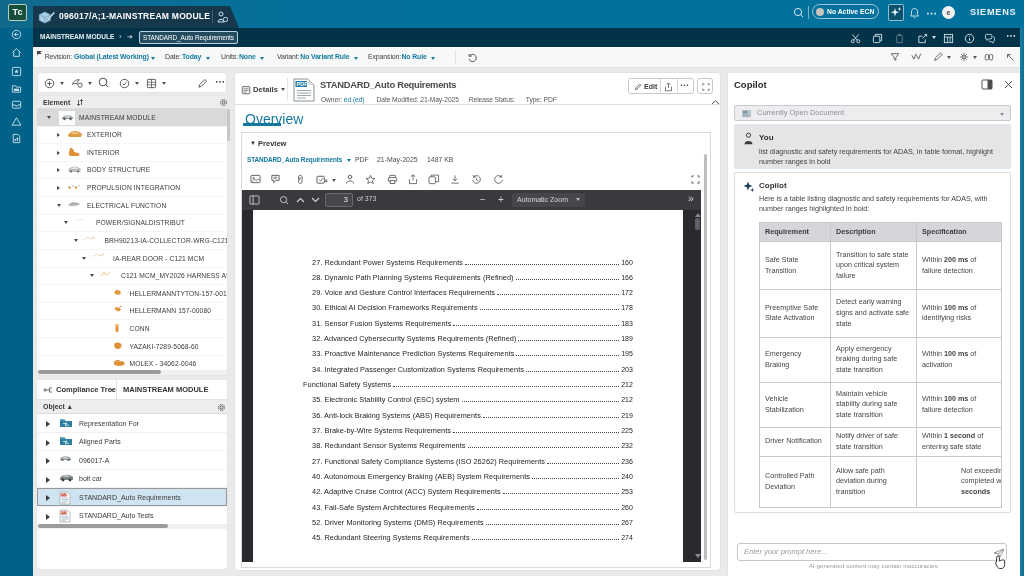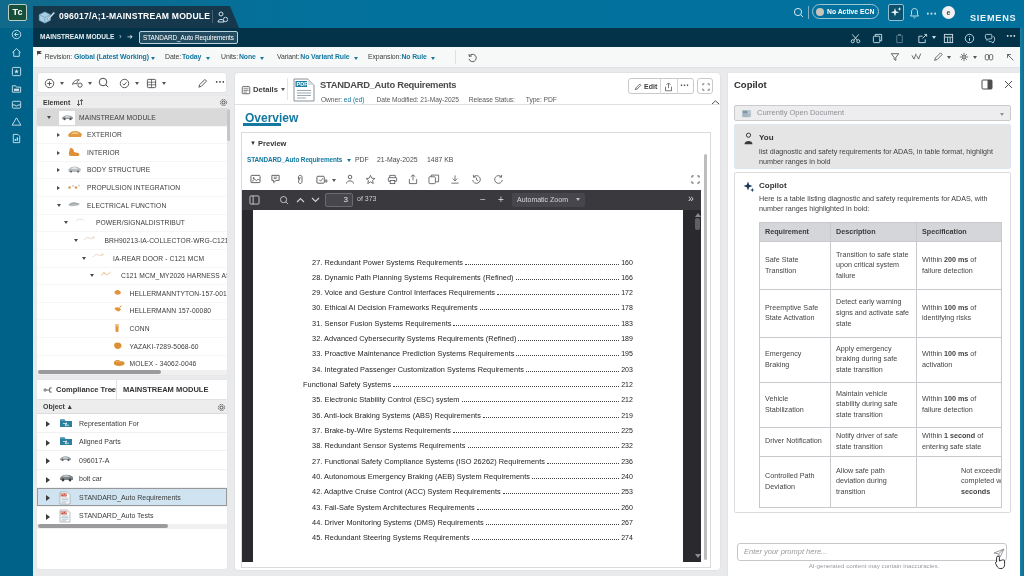--- a/index.html
+++ b/index.html
@@ -10,21 +10,21 @@
 #tclogo{left:8px;top:4px;width:19px;height:17px;background:#17503a;border:1px solid #b9cfc4;border-radius:2px;color:#fff;font-size:9px;font-weight:bold;text-align:center;line-height:15px;}
 #toptab{left:33px;top:6px;width:206px;height:22px;background:#16384c;clip-path:polygon(0 0,197px 0,206px 100%,0 100%);color:#fff;}
 #toptab .ttl{position:absolute;left:26px;top:5px;font-size:8.6px;font-weight:bold;letter-spacing:.2px;}
 #toptab .sep{position:absolute;left:179px;top:4px;width:1px;height:13px;background:#47606f;}
 
 .tbar-ico{color:#d7e7ee;}
 #ecnpill{left:812px;top:4px;width:67px;height:15px;border:1px solid #9ec5d4;border-radius:8px;color:#fff;font-size:6.8px;font-weight:bold;line-height:13px;padding-left:14px;}
 #ecndot{left:816px;top:7.5px;width:8px;height:8px;border-radius:50%;background:#c7c3bd;}
 #sparkbtn{left:888px;top:4px;width:16px;height:17px;background:#0b506c;border:1px solid #8fc0d2;border-radius:2px;}
 #avatar{left:942px;top:6px;width:13px;height:13px;border-radius:50%;background:#f2f2f2;color:#444;font-size:7px;text-align:center;line-height:13px;font-weight:bold;}
-#siemens{left:970px;top:13px;font-size:9.2px;font-weight:bold;letter-spacing:.72px;color:#eaf4f8;}
+#siemens{left:970px;top:7px;font-size:9.2px;font-weight:bold;letter-spacing:.72px;color:#eaf4f8;}
 .nbico{color:#cfe0e8;}
 
 #navbar{left:33px;top:28px;width:987px;height:19px;background:#023349;color:#e6edf1;}
 #crumb1{position:absolute;left:7px;top:5px;font-size:6.6px;font-weight:bold;letter-spacing:-.05px;}
 #chip{position:absolute;left:106px;top:3px;height:12.5px;border:1px solid #b9d3df;border-radius:2px;background:#234c60;font-size:6.35px;letter-spacing:-.05px;line-height:11px;padding:0 3px;color:#fff;}
 
 #rail{left:0;top:28px;width:33px;height:548px;background:#006289;}
 .railico{position:absolute;left:11px;color:#cfe3ea;}
 
 #strip{left:1020px;top:28px;width:4px;height:548px;background:linear-gradient(90deg,#1a81a5,#0d6d93);}
@@ -45,21 +45,21 @@
 .trow .lbl{position:absolute;top:4.6px;letter-spacing:.1px;}
 .trow .ico{position:absolute;top:2.5px;}
 
 #relcard{left:36px;top:379px;width:192px;height:191px;background:#fff;border:1px solid #e7e7e9;border-radius:0 0 4px 4px;}
 #relhead{position:absolute;left:0;top:0;width:100%;height:19.5px;background:#fff;border-bottom:1px solid #e2e2e4;font-size:7.5px;color:#333;}
 #objhead{position:absolute;left:0;top:19.5px;width:100%;height:14px;background:#ededee;border-bottom:1px solid #dcdcde;font-size:7px;font-weight:bold;color:#3a3a3a;}
 .rrow{position:absolute;left:0;width:190px;height:18.5px;font-size:7px;color:#3a3a3a;border-bottom:1px solid #f2f2f3;}
 
 #center{left:234px;top:72px;width:487px;height:499px;background:#fff;border:1px solid #e2e2e4;border-radius:4px;}
 #chead{position:absolute;left:0;top:0;width:100%;height:32px;border-bottom:1px solid #e0e0e2;}
-#overview{position:absolute;left:10px;top:38px;font-size:12px;font-weight:bold;color:#1478a0;}
+#overview{position:absolute;left:10px;top:38px;font-size:14px;font-weight:normal;color:#1478a0;}
 #ovline{position:absolute;left:8px;top:50px;width:38px;height:2.5px;background:#1478a0;}
 #pbox{position:absolute;left:6px;top:59px;width:470px;height:436px;border:1px solid #dadadc;}
 #pdfviewer{position:absolute;left:0px;top:57px;width:459px;height:372px;background:#2a2a2e;}
 #pdftoolbar{position:absolute;left:0;top:0;width:100%;height:19.5px;background:#39393e;color:#d2d2d6;}
 #pdfpage{position:absolute;left:11px;top:20px;width:430px;height:352px;background:#fff;}
 
 #toc{position:absolute;left:59px;top:47.5px;width:321px;font-size:7.35px;color:#1d1d1d;letter-spacing:.05px;}
 .tl{height:15.32px;display:flex;align-items:baseline;white-space:nowrap;}
 .tl .fill{flex:1;border-bottom:1px dotted #444;margin:0 2px 1.5px 2px;min-width:8px;}
 .tl .pg{font-size:7px;}
@@ -769,21 +769,21 @@
               <span>42. Adaptive Cruise Control (ACC) System Requirements</span>
               <span class="fill"></span>
               <span class="pg">253</span>
             </div>
             <div class="tl" style="">
               <span>43. Fail-Safe System Architectures Requirements</span>
               <span class="fill"></span>
               <span class="pg">260</span>
             </div>
             <div class="tl" style="">
-              <span>44.  Driver Monitoring Systems (DMS) Requirements</span>
+              <span>52.  Driver Monitoring Systems (DMS) Requirements</span>
               <span class="fill"></span>
               <span class="pg">267</span>
             </div>
             <div class="tl" style="">
               <span>45.  Redundant Steering Systems Requirements</span>
               <span class="fill"></span>
               <span class="pg">274</span>
             </div>
           </div>
       </div>

